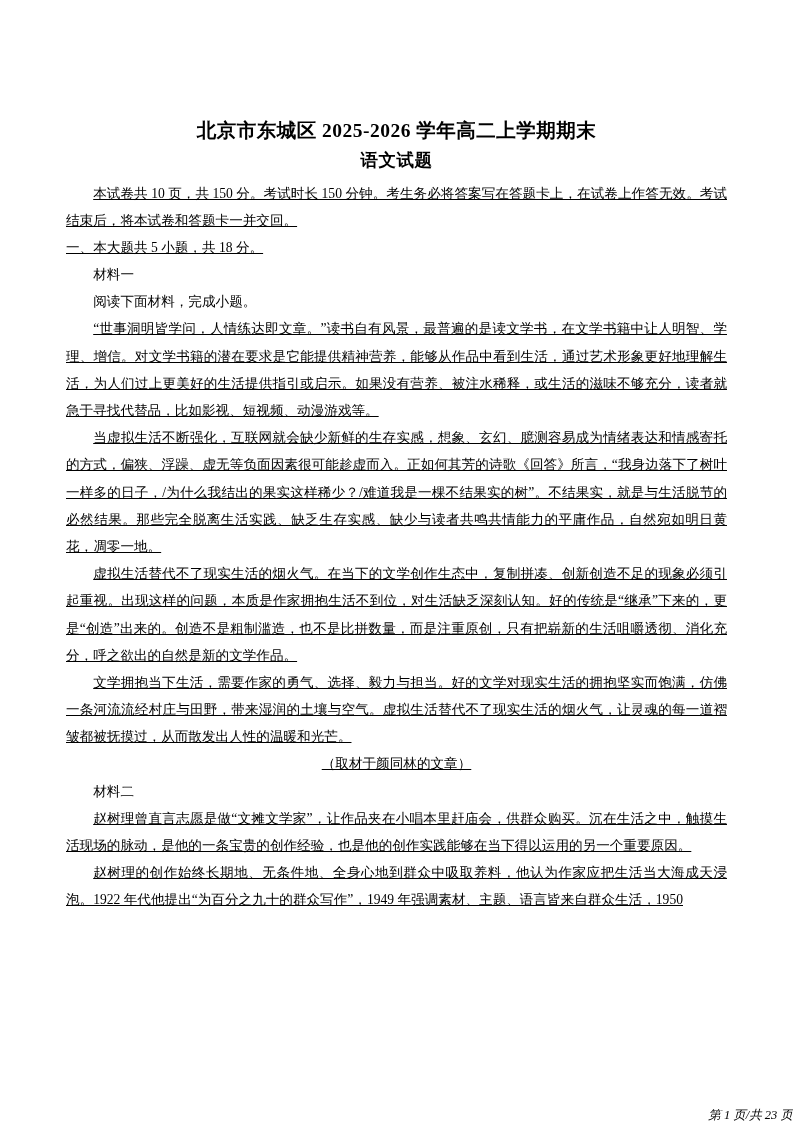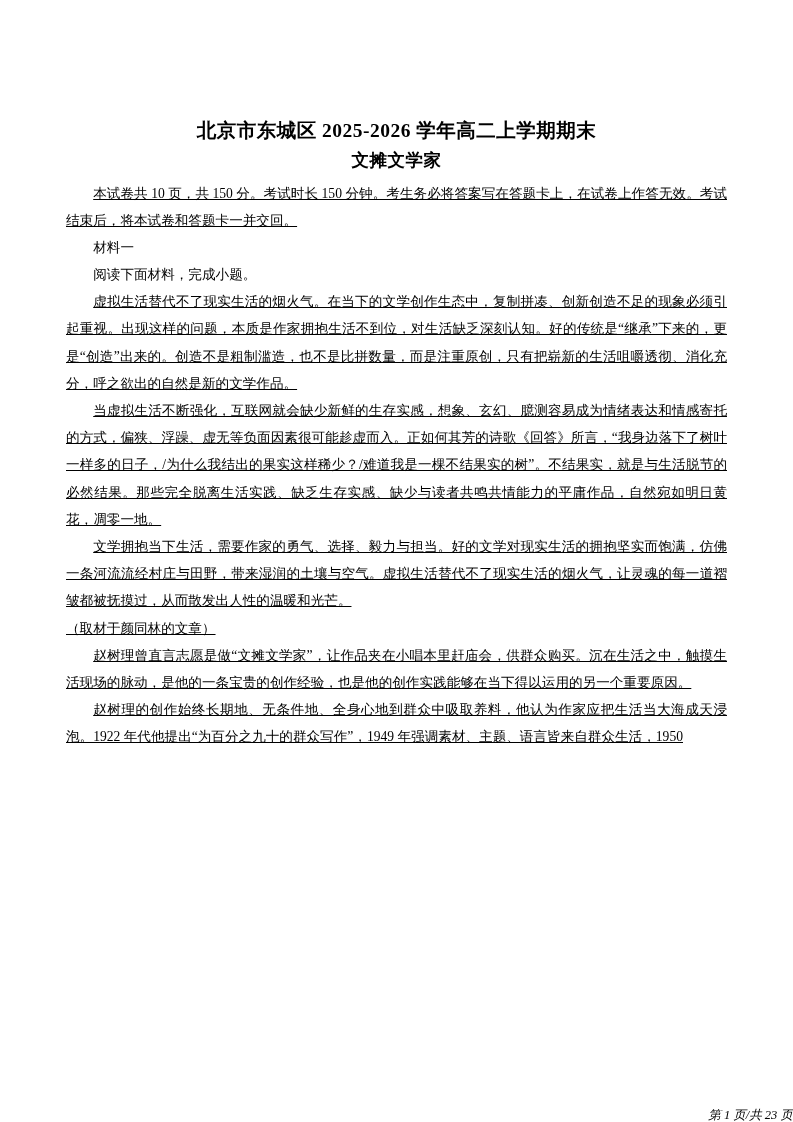--- a/index.html
+++ b/index.html
@@ -47,21 +47,21 @@
     margin: 0;
     text-decoration: underline;
   }
   .indent2 {
     text-indent: 2em;
   }
   .noindent {
     text-indent: 0;
   }
   .right {
-    text-align: left;
+    text-align: center;
     text-indent: 0;
   }
   .label-line {
     font-size: 13.6px;
     line-height: 2.0;
     text-indent: 2em;
     margin: 0;
   }
   .footer {
     position: absolute;
@@ -73,34 +73,37 @@
     color: #000;
     font-style: italic;
   }
 </style>
 </head>
 <body>
 
 <div class="page">
 
   <h1 class="title-main">北京市东城区 2025-2026 学年高二上学期期末</h1>
-  <h2 class="title-sub">文摊文学家</h2>
+  <h2 class="title-sub">语文试题</h2>
 
   <p class="para indent2">本试卷共 10 页，共 150 分。考试时长 150 分钟。考生务必将答案写在答题卡上，在试卷上作答无效。考试结束后，将本试卷和答题卡一并交回。</p>
 
+  <p class="para noindent">一、本大题共 5 小题，共 18 分。</p>
 
   <p class="label-line">材料一</p>
 
   <p class="label-line">阅读下面材料，完成小题。</p>
 
+  <p class="para indent2">“世事洞明皆学问，人情练达即文章。”读书自有风景，最普遍的是读文学书，在文学书籍中让人明智、学理、增信。对文学书籍的潜在要求是它能提供精神营养，能够从作品中看到生活，通过艺术形象更好地理解生活，为人们过上更美好的生活提供指引或启示。如果没有营养、被注水稀释，或生活的滋味不够充分，读者就急于寻找代替品，比如影视、短视频、动漫游戏等。</p>
+  <p class="para indent2">当虚拟生活不断强化，互联网就会缺少新鲜的生存实感，想象、玄幻、臆测容易成为情绪表达和情感寄托的方式，偏狭、浮躁、虚无等负面因素很可能趁虚而入。正如何其芳的诗歌《回答》所言，“我身边落下了树叶一样多的日子，/为什么我结出的果实这样稀少？/难道我是一棵不结果实的树”。不结果实，就是与生活脱节的必然结果。那些完全脱离生活实践、缺乏生存实感、缺少与读者共鸣共情能力的平庸作品，自然宛如明日黄花，凋零一地。</p>
   <p class="para indent2">虚拟生活替代不了现实生活的烟火气。在当下的文学创作生态中，复制拼凑、创新创造不足的现象必须引起重视。出现这样的问题，本质是作家拥抱生活不到位，对生活缺乏深刻认知。好的传统是“继承”下来的，更是“创造”出来的。创造不是粗制滥造，也不是比拼数量，而是注重原创，只有把崭新的生活咀嚼透彻、消化充分，呼之欲出的自然是新的文学作品。</p>
-  <p class="para indent2">当虚拟生活不断强化，互联网就会缺少新鲜的生存实感，想象、玄幻、臆测容易成为情绪表达和情感寄托的方式，偏狭、浮躁、虚无等负面因素很可能趁虚而入。正如何其芳的诗歌《回答》所言，“我身边落下了树叶一样多的日子，/为什么我结出的果实这样稀少？/难道我是一棵不结果实的树”。不结果实，就是与生活脱节的必然结果。那些完全脱离生活实践、缺乏生存实感、缺少与读者共鸣共情能力的平庸作品，自然宛如明日黄花，凋零一地。</p>
   <p class="para indent2">文学拥抱当下生活，需要作家的勇气、选择、毅力与担当。好的文学对现实生活的拥抱坚实而饱满，仿佛一条河流流经村庄与田野，带来湿润的土壤与空气。虚拟生活替代不了现实生活的烟火气，让灵魂的每一道褶皱都被抚摸过，从而散发出人性的温暖和光芒。</p>
 
   <p class="para right">（取材于颜同林的文章）</p>
 
+  <p class="label-line">材料二</p>
 
   <p class="para indent2">赵树理曾直言志愿是做“文摊文学家”，让作品夹在小唱本里赶庙会，供群众购买。沉在生活之中，触摸生活现场的脉动，是他的一条宝贵的创作经验，也是他的创作实践能够在当下得以运用的另一个重要原因。</p>
   <p class="para indent2">赵树理的创作始终长期地、无条件地、全身心地到群众中吸取养料，他认为作家应把生活当大海成天浸泡。1922 年代他提出“为百分之九十的群众写作”，1949 年强调素材、主题、语言皆来自群众生活，1950</p>
 
   <div class="footer">第 1 页/共 23 页</div>
 
 </div>
 
 </body></html>

